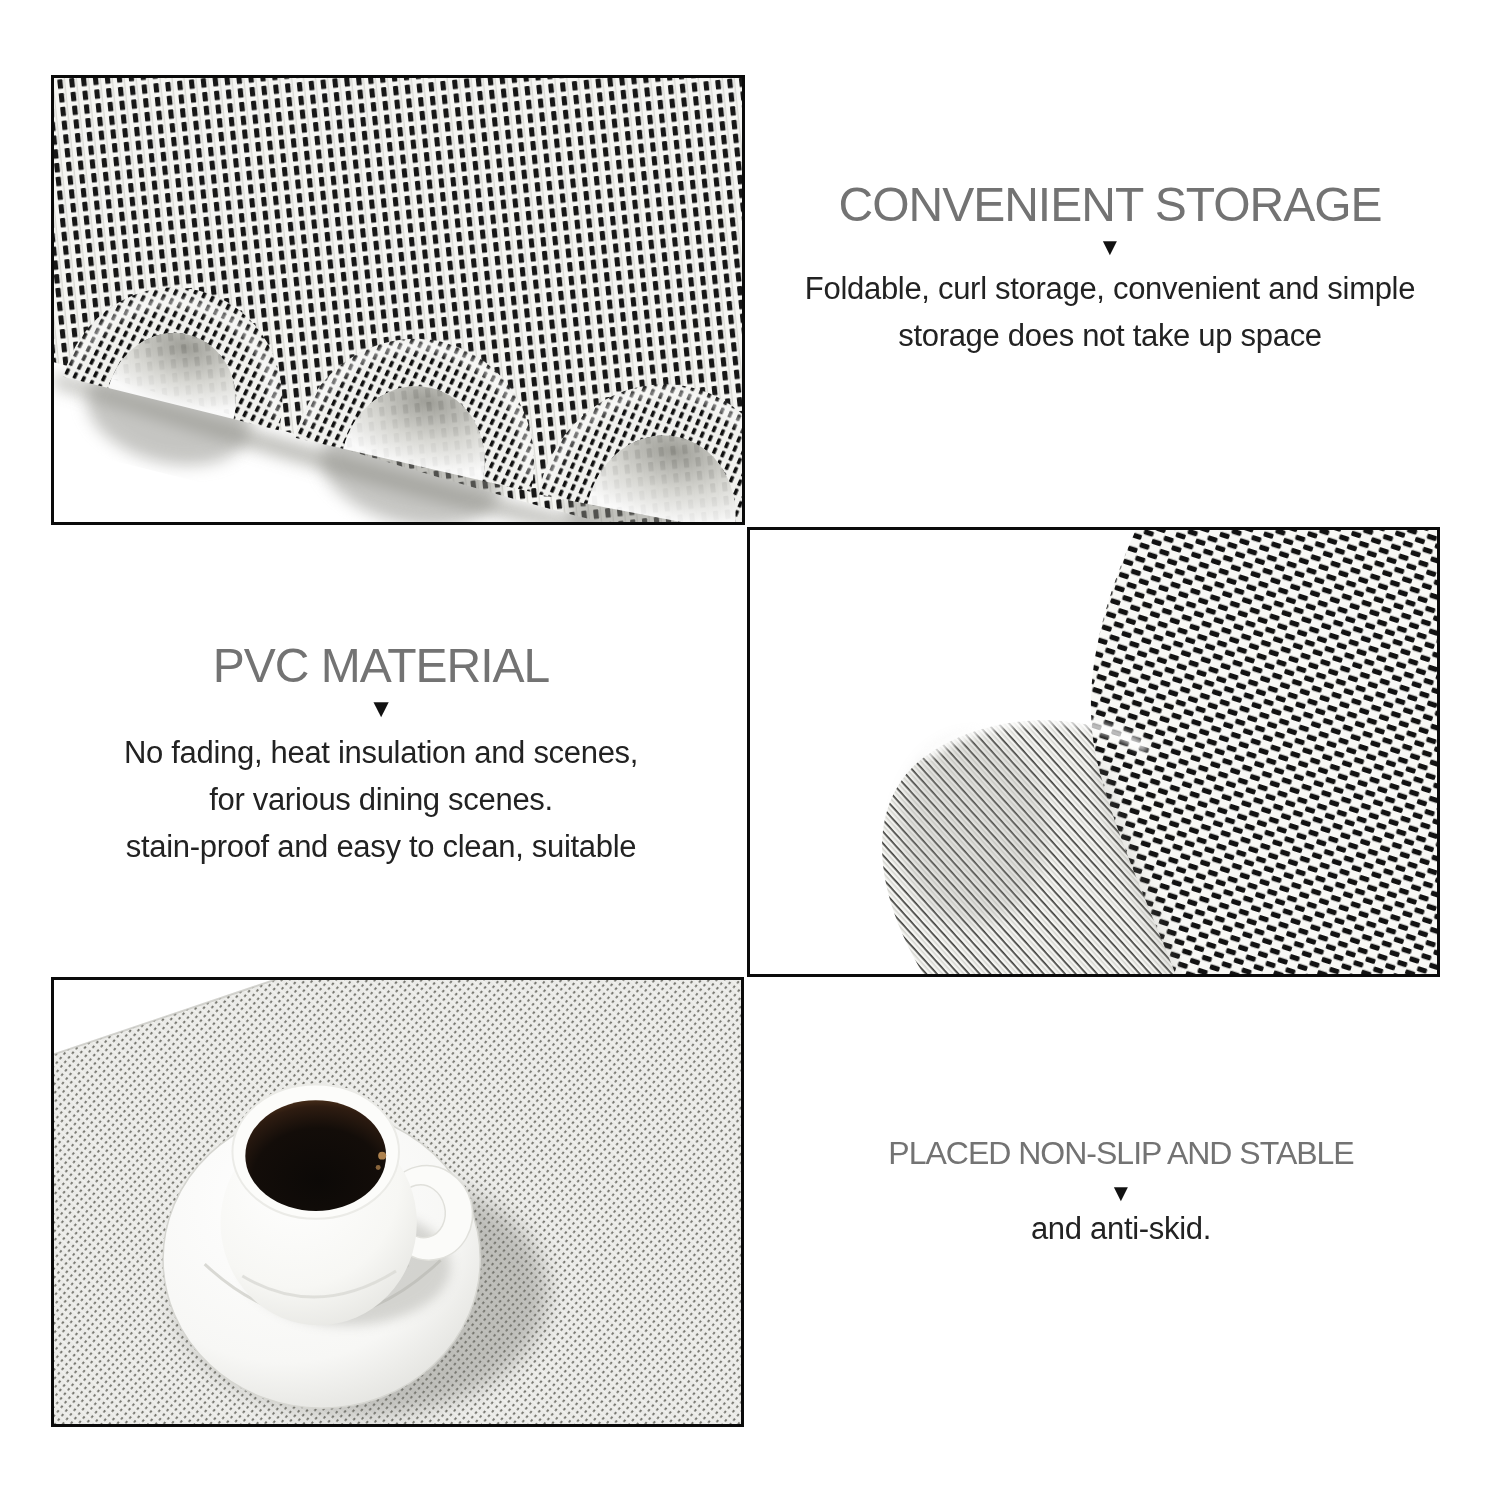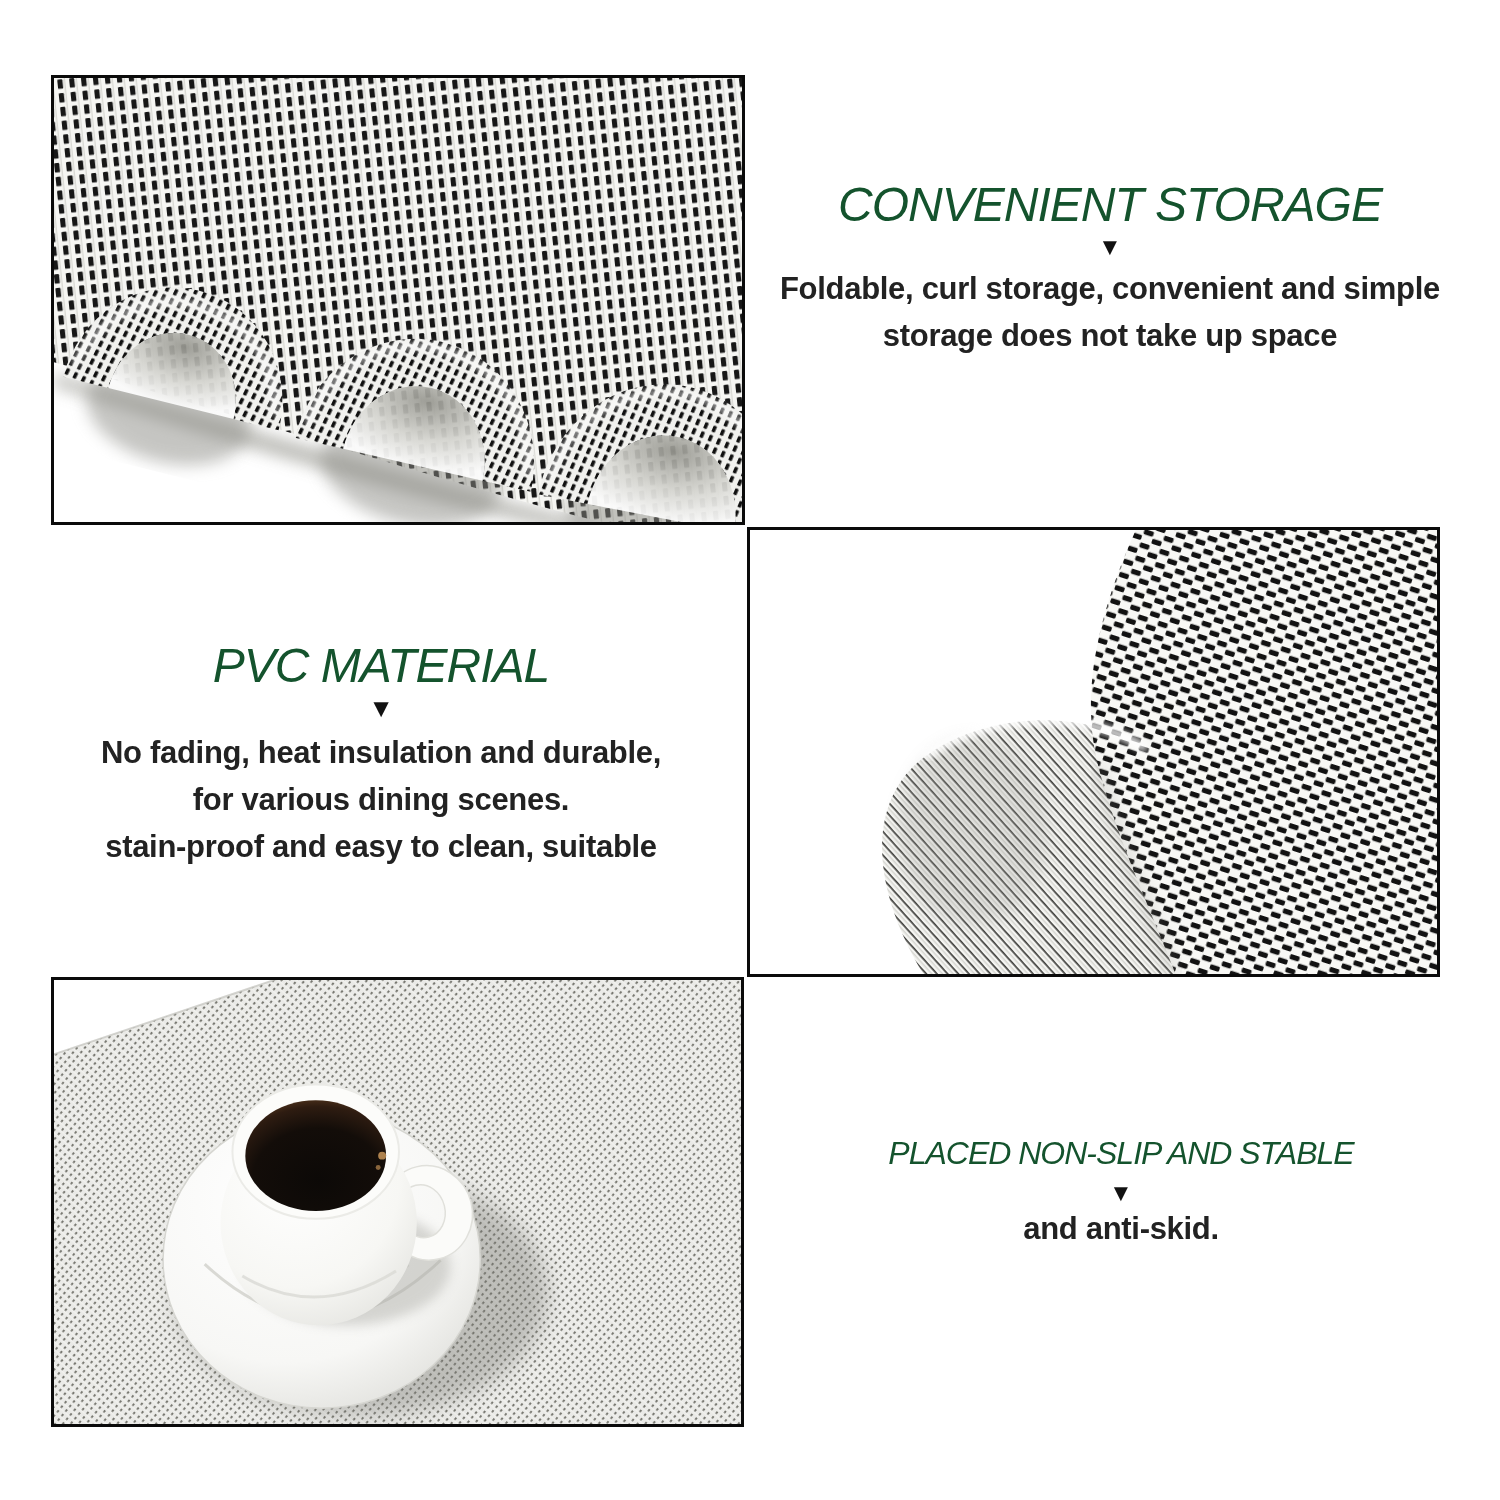--- a/index.html
+++ b/index.html
@@ -10,35 +10,35 @@
   figure.photo{
     position:absolute;margin:0;border:3px solid #0a0a0a;box-sizing:border-box;background:#fff;overflow:hidden;
   }
   figure.photo svg{display:block;width:100%;height:100%;}
   .ph1{left:51px;top:75px;width:694px;height:450px;}
   .ph2{left:747px;top:527px;width:693px;height:450px;}
   .ph3{left:51px;top:977px;width:693px;height:450px;}
 
   .feature{position:absolute;text-align:center;}
   .feature h2{
-    margin:0;font-style:italic;font-weight:400;letter-spacing:-1px;white-space:nowrap;color:#14532d;
+    margin:0;font-weight:400;letter-spacing:-1px;white-space:nowrap;color:#737373;
   }
   .fb1 h2,.fb2 h2{font-size:48px;line-height:56px;}
   .fb3 h2{font-size:32px;line-height:50px;}
   .tri{
     display:block;font-size:24px;line-height:20px;height:22px;color:#111;font-style:normal;
   }
   .fb1 .tri{margin-top:4px;}
   .fb2 .tri{margin-top:4px;font-size:26px;}
   .fb3 .tri{margin-top:5px;}
   .feature p{margin:0;font-size:31px;line-height:47px;font-weight:400;letter-spacing:-0.3px;color:#222;}
   .fb1 p{margin-top:6px;}
   .fb2 p{margin-top:9px;}
   .fb3 p{margin-top:0;}
-  .bl{display:block;white-space:nowrap;font-weight:bold;}
+  .bl{display:block;white-space:nowrap;}
 
   .fb1{left:745px;top:177px;width:730px;}
   .fb2{left:16px;top:638px;width:730px;text-align:center;}
   .fb3{left:746px;top:1128px;width:750px;}
 </style>
 </head>
 <body>
 
 <div class="canvas">
 
@@ -96,21 +96,21 @@
     <p>
       <span class="bl">Foldable, curl storage, convenient and simple</span>
       <span class="bl">storage does not take up space</span>
     </p>
   </section>
 
   <section class="feature fb2">
     <h2>PVC MATERIAL</h2>
     <span class="tri">▼</span>
     <p>
-      <span class="bl">No fading, heat insulation and durable,</span>
+      <span class="bl">No fading, heat insulation and scenes,</span>
       <span class="bl">for various dining scenes.</span>
       <span class="bl">stain-proof and easy to clean, suitable</span>
     </p>
   </section>
 
   <figure class="photo ph2" aria-label="Close-up of curled black and white woven placemat">
     <svg viewBox="0 0 693 450" preserveAspectRatio="none">
       <defs>
         <pattern id="p2wC" width="21" height="14" patternUnits="userSpaceOnUse" patternTransform="rotate(18)">
           <rect width="21" height="14" fill="#f8f8f5"></rect>

